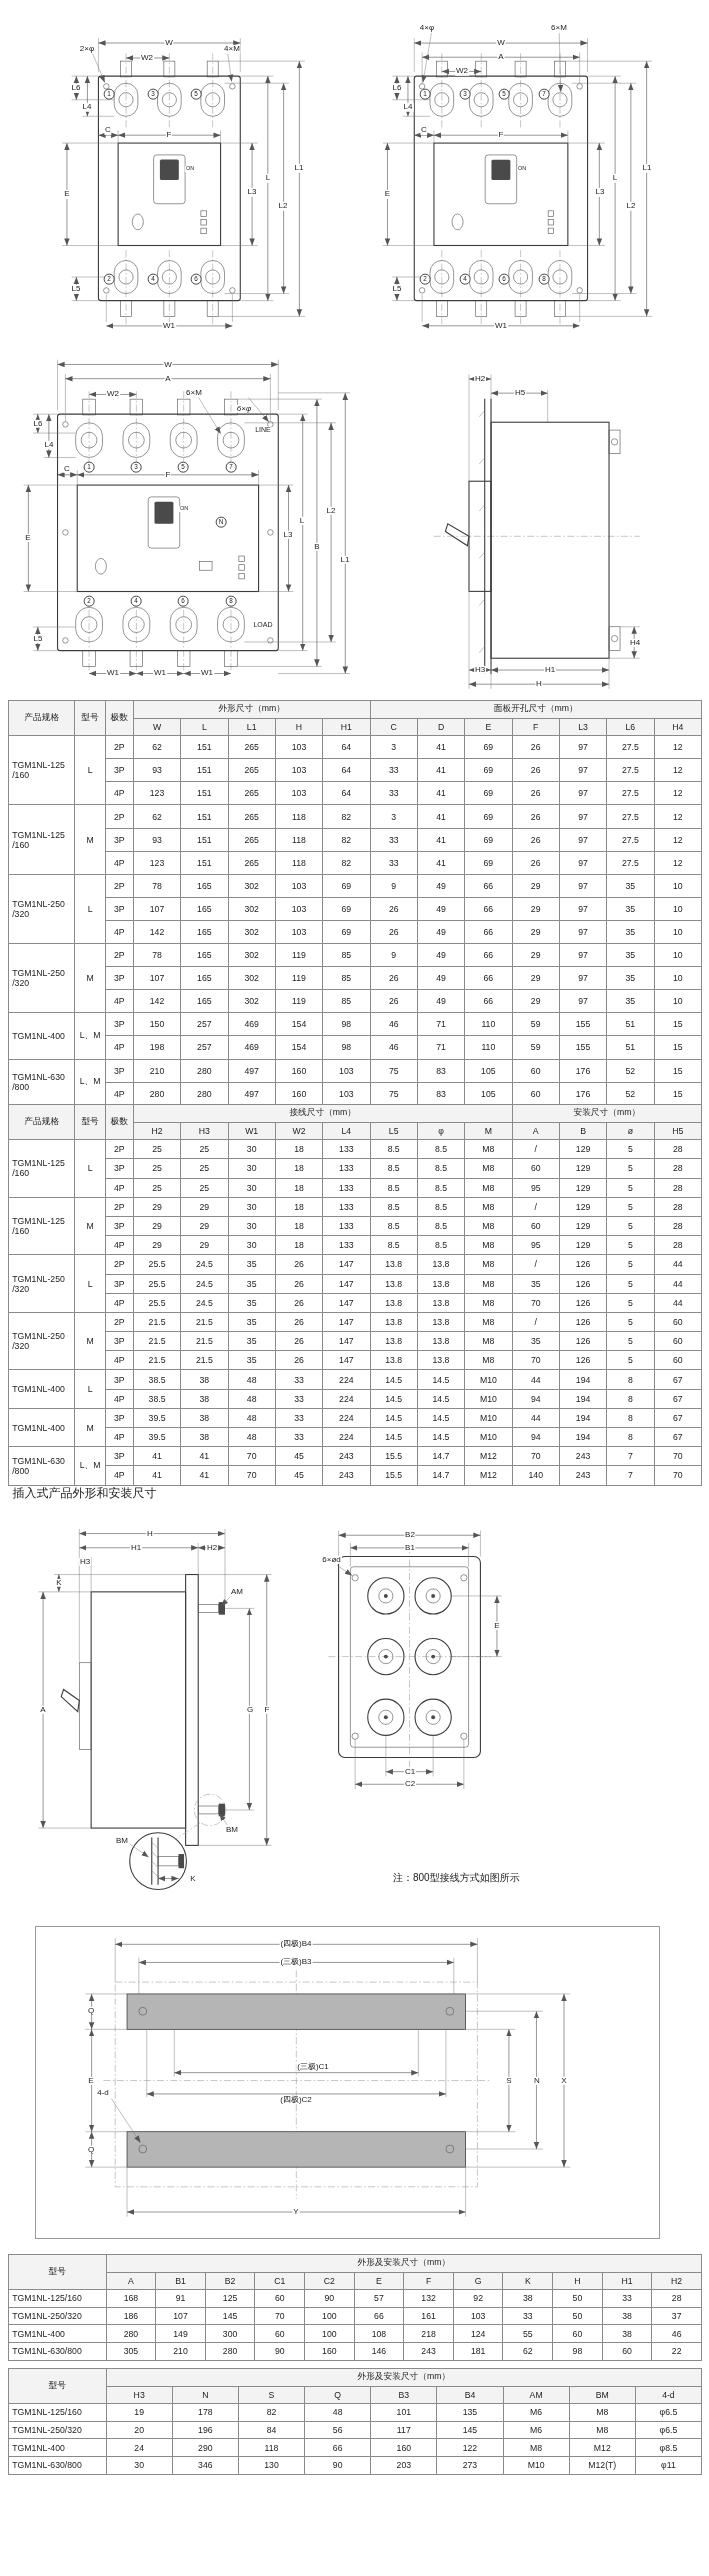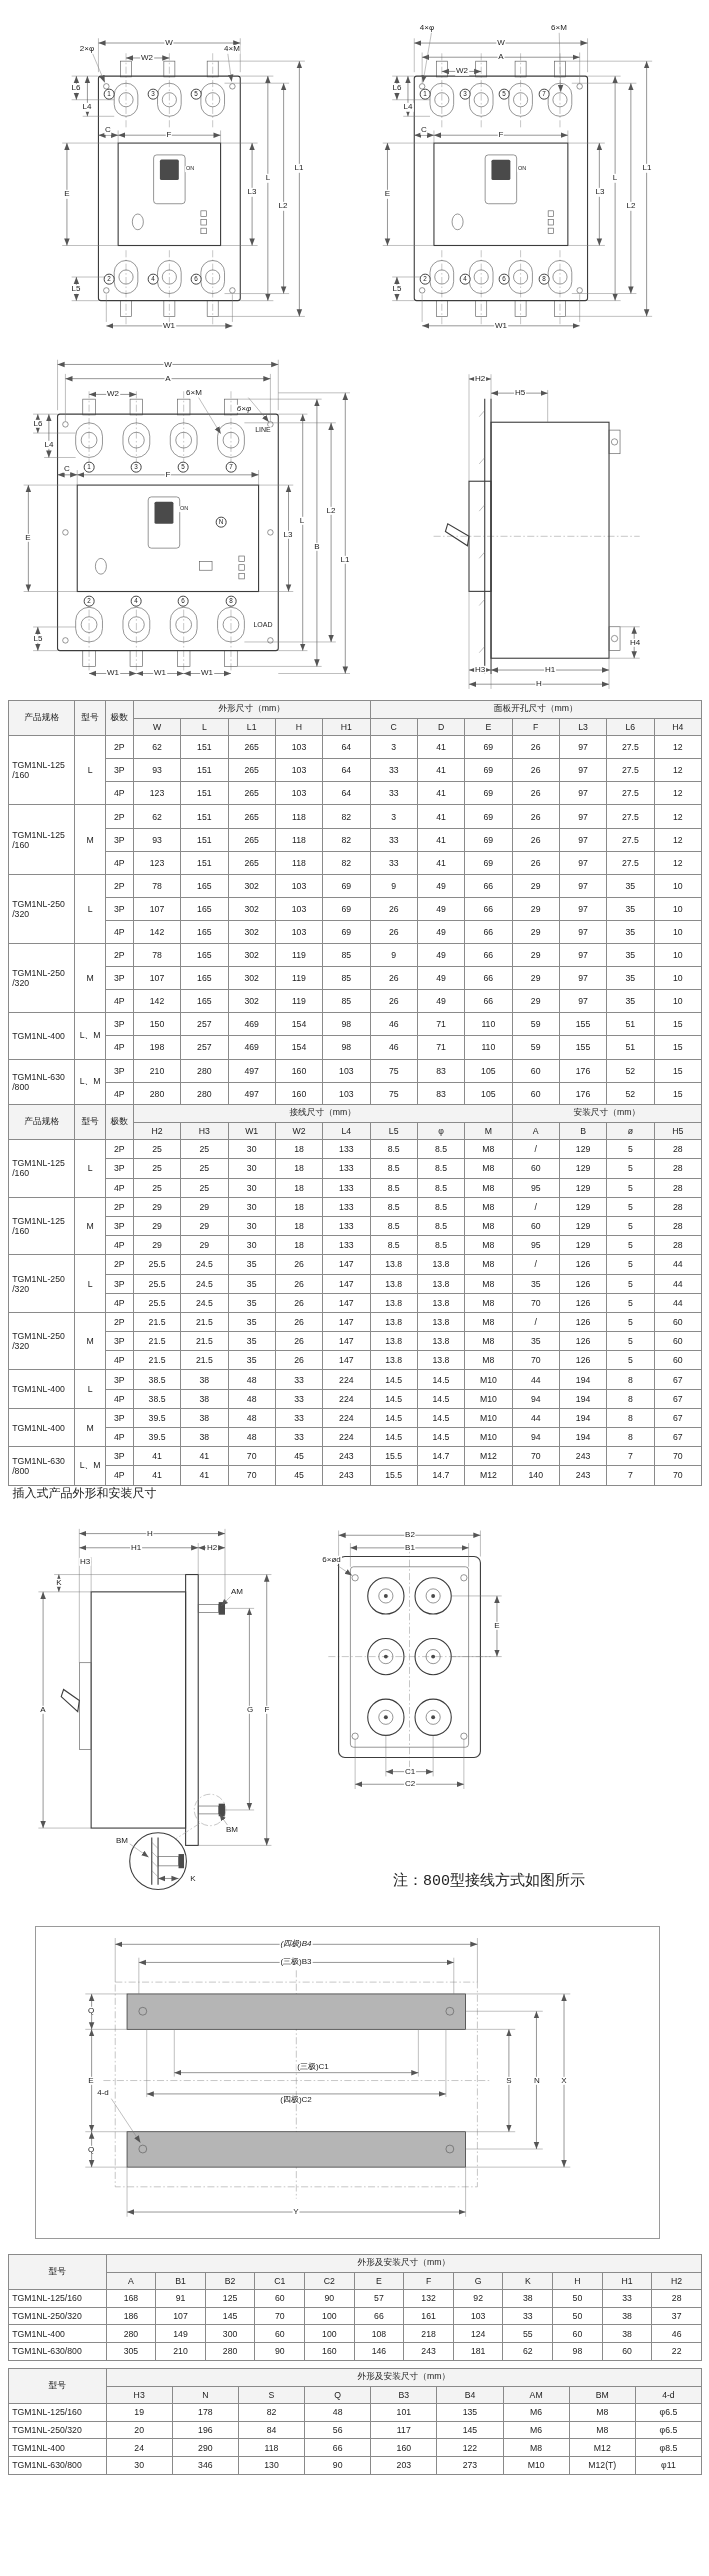--- a/index.html
+++ b/index.html
@@ -8,21 +8,21 @@
          font-family:"Liberation Sans","DejaVu Sans",sans-serif;color:#222;}
   .drawing{position:absolute;}
   .drawing svg{position:absolute;left:0;top:0;}
   .framed{border:0.8px solid #9a9a9a;}
   .dim-label{position:absolute;transform:translate(-50%,-50%);font-size:8px;line-height:1.05;
              background:#fff;padding:0 0.8px;color:#222;white-space:nowrap;}
   .circ-label{position:absolute;transform:translate(-50%,-50%);width:8.7px;height:8.7px;
               border:0.8px solid #444;border-radius:50%;font-size:6.3px;line-height:8.7px;
               text-align:center;background:#fff;color:#222;}
   .section-heading{position:absolute;font-size:12px;color:#222;}
-  .note{position:absolute;font-size:15px;color:#222;font-family:Liberation Mono, monospace;}
+  .note{position:absolute;font-size:10px;color:#222;}
   .table-host{position:absolute;}
   .dim-table{border-collapse:collapse;table-layout:fixed;width:100%;font-size:8.7px;color:#222;}
   .dim-table th,.dim-table td{border:0.8px solid #8a8a8a;text-align:center;padding:0.8px;
                               overflow:hidden;white-space:nowrap;}
   .dim-table th{background:#f3f3f3;font-weight:400;height:15px;}
   .t-outline td{height:20.5px;}
   .t-wiring td{height:16.6px;}
   .t-plugin td{height:15px;}
   .dim-table td.model-cell{text-align:left;padding-left:3.2px;}
   
@@ -1247,21 +1247,21 @@
         <line class="ext" x1="485" y1="130" x2="485" y2="190"></line>
       <line class="dim" x1="175" y1="185" x2="485" y2="185" marker-start="url(#as)" marker-end="url(#ae)"></line>
       <line class="ext" x1="140" y1="130" x2="140" y2="216"></line>
         <line class="ext" x1="520" y1="130" x2="520" y2="216"></line>
       <line class="dim" x1="140" y1="212" x2="520" y2="212" marker-start="url(#as)" marker-end="url(#ae)"></line>
       <line class="ext" x1="95" y1="218" x2="132" y2="274" marker-end="url(#ae)"></line>
       <line class="ext" x1="115" y1="305" x2="115" y2="368"></line>
         <line class="ext" x1="545" y1="305" x2="545" y2="368"></line>
       <line class="dim" x1="115" y1="362" x2="545" y2="362" marker-start="url(#as)" marker-end="url(#ae)"></line>
     </svg>
-  <span class="dim-label" style="left: 260px; top: 17.3px; font-style: italic;">(四极)B4</span>
+  <span class="dim-label" style="left: 260px; top: 17.3px;">(四极)B4</span>
       <span class="dim-label" style="left: 260px; top: 35px; text-align: center;">(三极)B3</span>
       <span class="dim-label" style="left: 55px; top: 84px;">Q</span>
       <span class="dim-label" style="left: 55px; top: 154px;">E</span>
       <span class="dim-label" style="left: 55px; top: 223px;">Q</span>
       <span class="dim-label" style="left: 473px; top: 154px;">S</span>
       <span class="dim-label" style="left: 501px; top: 154px;">N</span>
       <span class="dim-label" style="left: 528px; top: 154px;">X</span>
       <span class="dim-label" style="left: 277px; top: 140px;">(三极)C1</span>
       <span class="dim-label" style="left: 260px; top: 173px;">(四极)C2</span>
       <span class="dim-label" style="left: 67px; top: 166px;">4-d</span>

